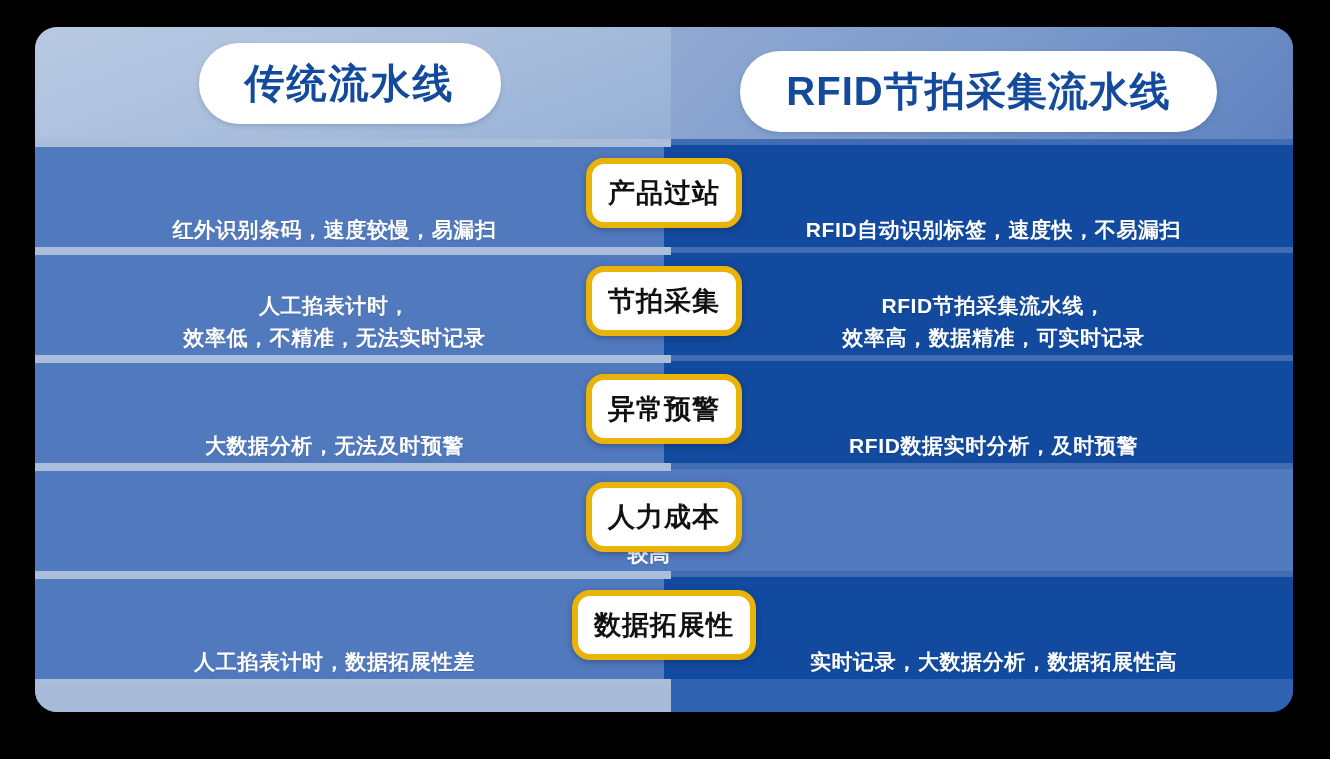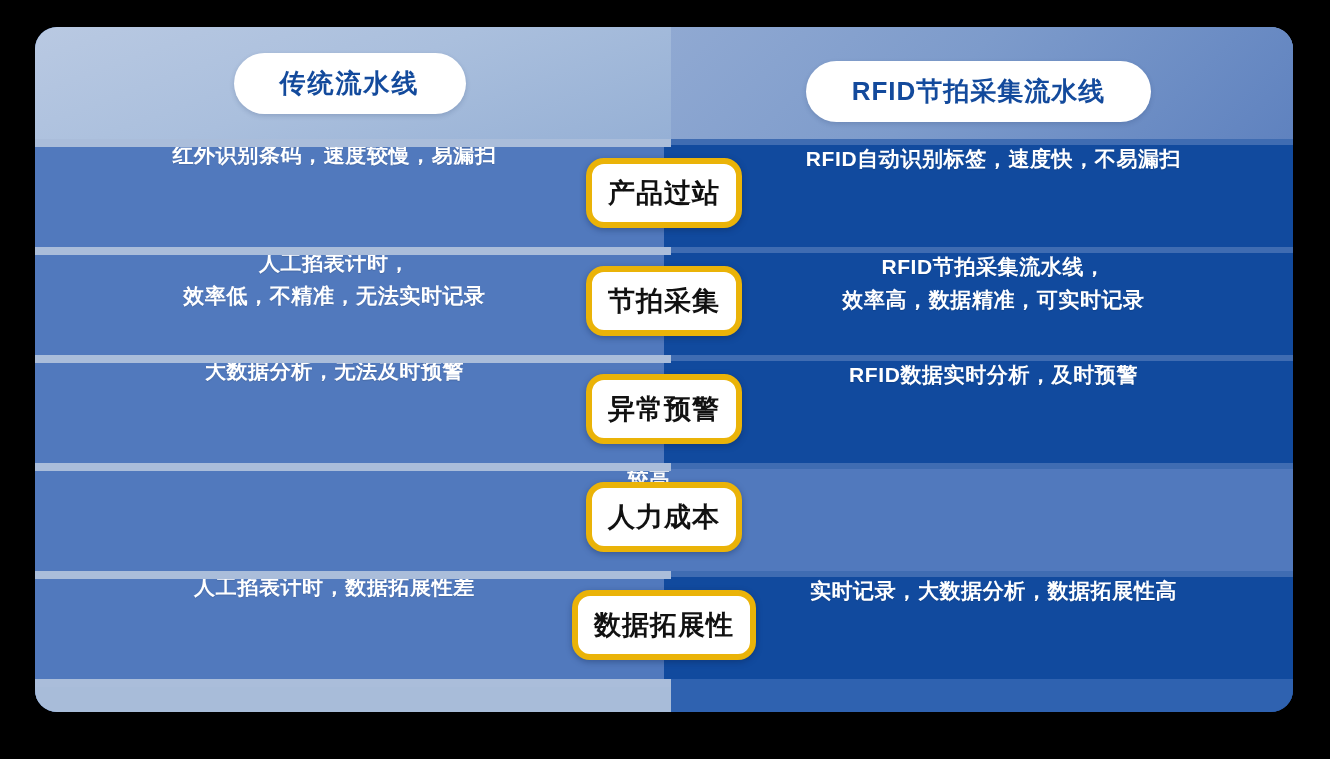--- a/index.html
+++ b/index.html
@@ -73,21 +73,21 @@
     flex: 1 1 0;
     display: flex;
     align-items: center;
     justify-content: center;
   }
   .header-pill {
     background: #ffffff;
     border-radius: 40px;
     padding: 13px 46px;
     color: #134a9c;
-    font-size: 26px;
+    font-size: 40px;
     font-weight: 700;
     letter-spacing: 2px;
     white-space: nowrap;
     box-shadow: 0 2px 5px rgba(20,45,90,0.18);
   }
   .header-pill.right-pill {
     letter-spacing: 1px;
     margin-top: 17px;
   }
 
@@ -101,21 +101,21 @@
   }
   .row {
     position: relative;
     height: 108px;
     display: flex;
     align-items: stretch;
   }
   .row .cell {
     flex: 1 1 0;
     display: flex;
-    align-items: flex-start;
+    align-items: flex-end;
     justify-content: center;
     box-sizing: border-box;
     text-align: center;
   }
   .cell-left {
     background: #5179bd;
     padding: 0 70px 0 40px;
   }
   .cell-right {
     background: #114a9e;

